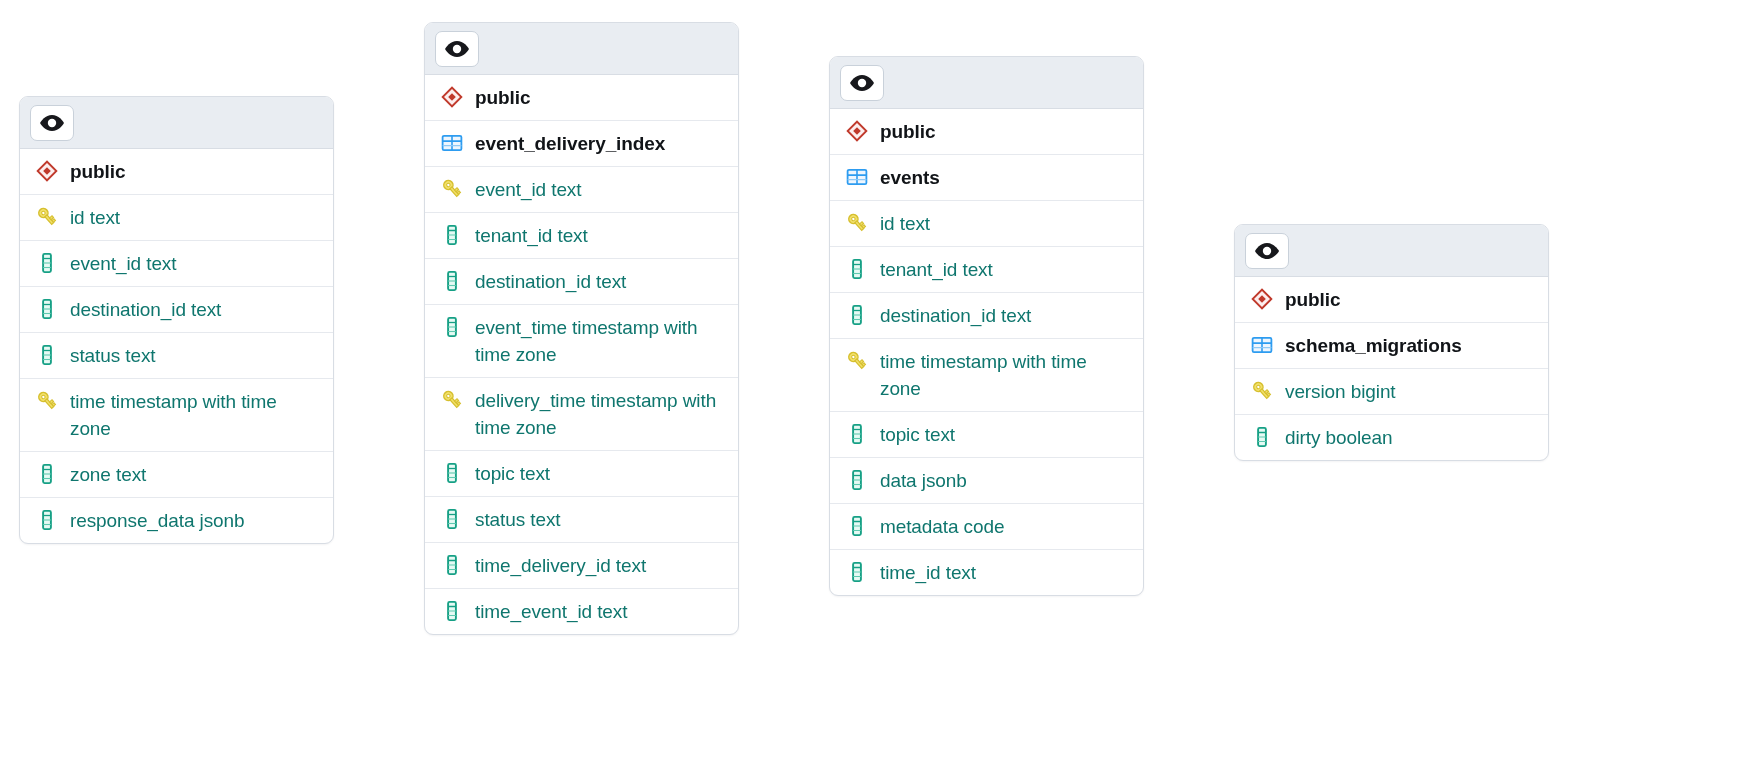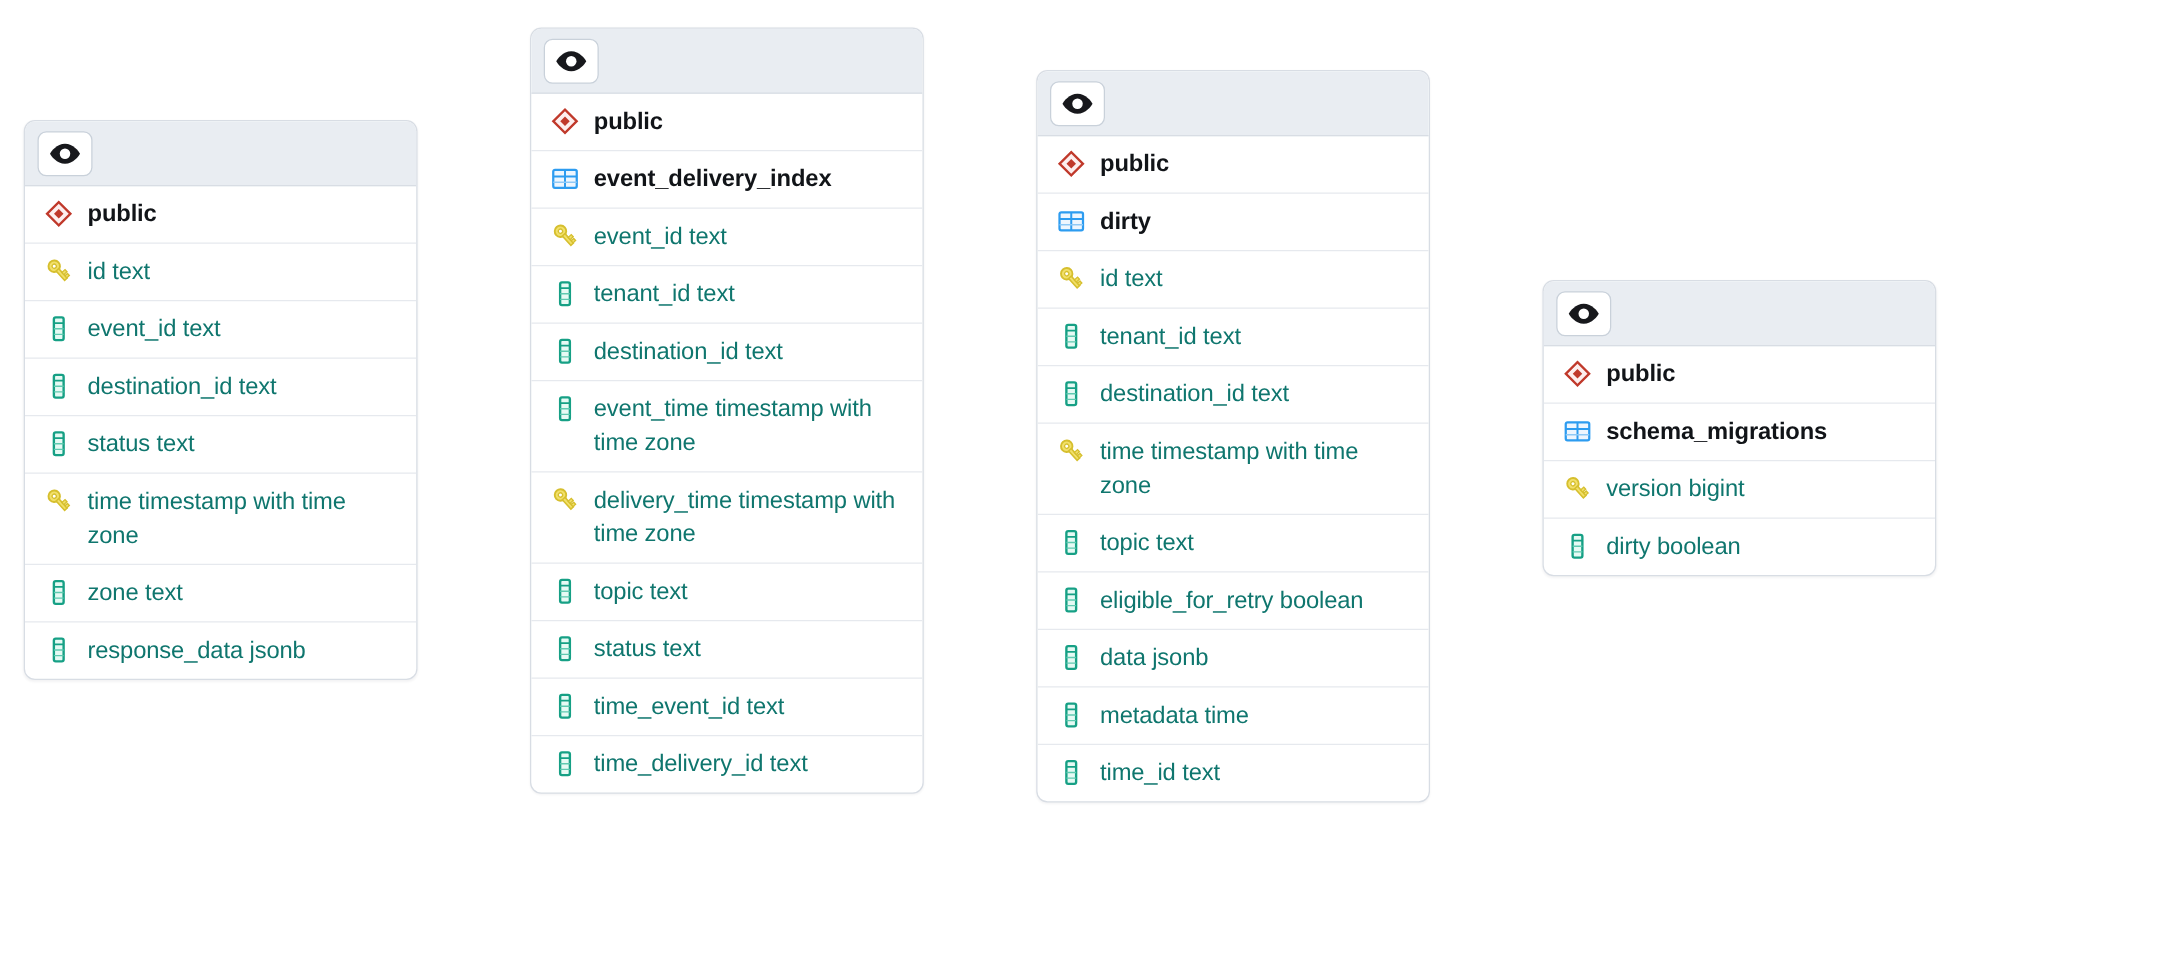--- a/index.html
+++ b/index.html
@@ -330,32 +330,32 @@
         </div>
         <div class="row">
           <span class="row-icon">
             <svg width="24" height="24" viewBox="0 0 24 24">
               <rect x="8.1" y="2.9" width="7.8" height="18.2" rx="1.5" fill="#e6faf4" stroke="#16a085" stroke-width="1.9"></rect>
               <line x1="8.1" y1="7.5" x2="15.9" y2="7.5" stroke="#16a085" stroke-width="1.3"></line>
               <line x1="8.1" y1="12.0" x2="15.9" y2="12.0" stroke="#5fc9b0" stroke-width="1.1"></line>
               <line x1="8.1" y1="16.5" x2="15.9" y2="16.5" stroke="#5fc9b0" stroke-width="1.1"></line>
             </svg>
           </span>
+          <span class="row-label">time_delivery_id text</span>
+        </div>
+        <div class="row">
+          <span class="row-icon">
+            <svg width="24" height="24" viewBox="0 0 24 24">
+              <rect x="8.1" y="2.9" width="7.8" height="18.2" rx="1.5" fill="#e6faf4" stroke="#16a085" stroke-width="1.9"></rect>
+              <line x1="8.1" y1="7.5" x2="15.9" y2="7.5" stroke="#16a085" stroke-width="1.3"></line>
+              <line x1="8.1" y1="12.0" x2="15.9" y2="12.0" stroke="#5fc9b0" stroke-width="1.1"></line>
+              <line x1="8.1" y1="16.5" x2="15.9" y2="16.5" stroke="#5fc9b0" stroke-width="1.1"></line>
+            </svg>
+          </span>
           <span class="row-label">time_event_id text</span>
-        </div>
-        <div class="row">
-          <span class="row-icon">
-            <svg width="24" height="24" viewBox="0 0 24 24">
-              <rect x="8.1" y="2.9" width="7.8" height="18.2" rx="1.5" fill="#e6faf4" stroke="#16a085" stroke-width="1.9"></rect>
-              <line x1="8.1" y1="7.5" x2="15.9" y2="7.5" stroke="#16a085" stroke-width="1.3"></line>
-              <line x1="8.1" y1="12.0" x2="15.9" y2="12.0" stroke="#5fc9b0" stroke-width="1.1"></line>
-              <line x1="8.1" y1="16.5" x2="15.9" y2="16.5" stroke="#5fc9b0" stroke-width="1.1"></line>
-            </svg>
-          </span>
-          <span class="row-label">time_delivery_id text</span>
         </div>
       </div>
   </div>
 
   <div class="table-card" id="card-events">
     <div class="card-header">
       <div class="eye-button">
         <span>
           <svg width="26" height="18" viewBox="0 0 26 18">
             <path d="M13 1C6.5 1 1.8 7.2 1 9c.8 1.8 5.5 8 12 8s11.2-6.2 12-8c-.8-1.8-5.5-8-12-8z" fill="#17181c"></path>
@@ -376,21 +376,21 @@
         </div>
         <div class="row table-row-name">
           <span class="row-icon">
             <svg width="24" height="24" viewBox="0 0 24 24">
               <rect x="2.6" y="4.8" width="18.8" height="14.4" rx="1.4" fill="#eef6fe" stroke="#2d9cf0" stroke-width="1.8"></rect>
               <line x1="2.6" y1="10.1" x2="21.4" y2="10.1" stroke="#2d9cf0" stroke-width="1.6"></line>
               <line x1="12" y1="4.8" x2="12" y2="19.2" stroke="#2d9cf0" stroke-width="1.6"></line>
               <line x1="2.6" y1="14.7" x2="21.4" y2="14.7" stroke="#8fc9f6" stroke-width="1.2"></line>
             </svg>
           </span>
-          <span class="row-label bold">dirty</span>
+          <span class="row-label bold">events</span>
         </div>
         <div class="row">
           <span class="row-icon">
             <svg width="24" height="24" viewBox="0 0 24 24">
               <g transform="rotate(-42 12 12)">
                 <circle cx="12" cy="6.6" r="4.6" fill="#f2e06a" stroke="#d6bf2e" stroke-width="1.5"></circle>
                 <circle cx="12" cy="6.6" r="1.7" fill="#ffffff" stroke="#d6bf2e" stroke-width="1"></circle>
                 <rect x="10.6" y="10.4" width="2.8" height="10.2" fill="#f2e06a" stroke="#d6bf2e" stroke-width="1.2"></rect>
                 <rect x="13.2" y="14.4" width="3.4" height="2.3" fill="#f2e06a" stroke="#d6bf2e" stroke-width="1.1"></rect>
                 <rect x="13.2" y="18.0" width="2.8" height="2.2" fill="#f2e06a" stroke="#d6bf2e" stroke-width="1.1"></rect>
@@ -448,43 +448,32 @@
         </div>
         <div class="row">
           <span class="row-icon">
             <svg width="24" height="24" viewBox="0 0 24 24">
               <rect x="8.1" y="2.9" width="7.8" height="18.2" rx="1.5" fill="#e6faf4" stroke="#16a085" stroke-width="1.9"></rect>
               <line x1="8.1" y1="7.5" x2="15.9" y2="7.5" stroke="#16a085" stroke-width="1.3"></line>
               <line x1="8.1" y1="12.0" x2="15.9" y2="12.0" stroke="#5fc9b0" stroke-width="1.1"></line>
               <line x1="8.1" y1="16.5" x2="15.9" y2="16.5" stroke="#5fc9b0" stroke-width="1.1"></line>
             </svg>
           </span>
-          <span class="row-label">eligible_for_retry boolean</span>
-        </div>
-        <div class="row">
-          <span class="row-icon">
-            <svg width="24" height="24" viewBox="0 0 24 24">
-              <rect x="8.1" y="2.9" width="7.8" height="18.2" rx="1.5" fill="#e6faf4" stroke="#16a085" stroke-width="1.9"></rect>
-              <line x1="8.1" y1="7.5" x2="15.9" y2="7.5" stroke="#16a085" stroke-width="1.3"></line>
-              <line x1="8.1" y1="12.0" x2="15.9" y2="12.0" stroke="#5fc9b0" stroke-width="1.1"></line>
-              <line x1="8.1" y1="16.5" x2="15.9" y2="16.5" stroke="#5fc9b0" stroke-width="1.1"></line>
-            </svg>
-          </span>
           <span class="row-label">data jsonb</span>
         </div>
         <div class="row">
           <span class="row-icon">
             <svg width="24" height="24" viewBox="0 0 24 24">
               <rect x="8.1" y="2.9" width="7.8" height="18.2" rx="1.5" fill="#e6faf4" stroke="#16a085" stroke-width="1.9"></rect>
               <line x1="8.1" y1="7.5" x2="15.9" y2="7.5" stroke="#16a085" stroke-width="1.3"></line>
               <line x1="8.1" y1="12.0" x2="15.9" y2="12.0" stroke="#5fc9b0" stroke-width="1.1"></line>
               <line x1="8.1" y1="16.5" x2="15.9" y2="16.5" stroke="#5fc9b0" stroke-width="1.1"></line>
             </svg>
           </span>
-          <span class="row-label">metadata time</span>
+          <span class="row-label">metadata code</span>
         </div>
         <div class="row">
           <span class="row-icon">
             <svg width="24" height="24" viewBox="0 0 24 24">
               <rect x="8.1" y="2.9" width="7.8" height="18.2" rx="1.5" fill="#e6faf4" stroke="#16a085" stroke-width="1.9"></rect>
               <line x1="8.1" y1="7.5" x2="15.9" y2="7.5" stroke="#16a085" stroke-width="1.3"></line>
               <line x1="8.1" y1="12.0" x2="15.9" y2="12.0" stroke="#5fc9b0" stroke-width="1.1"></line>
               <line x1="8.1" y1="16.5" x2="15.9" y2="16.5" stroke="#5fc9b0" stroke-width="1.1"></line>
             </svg>
           </span>

